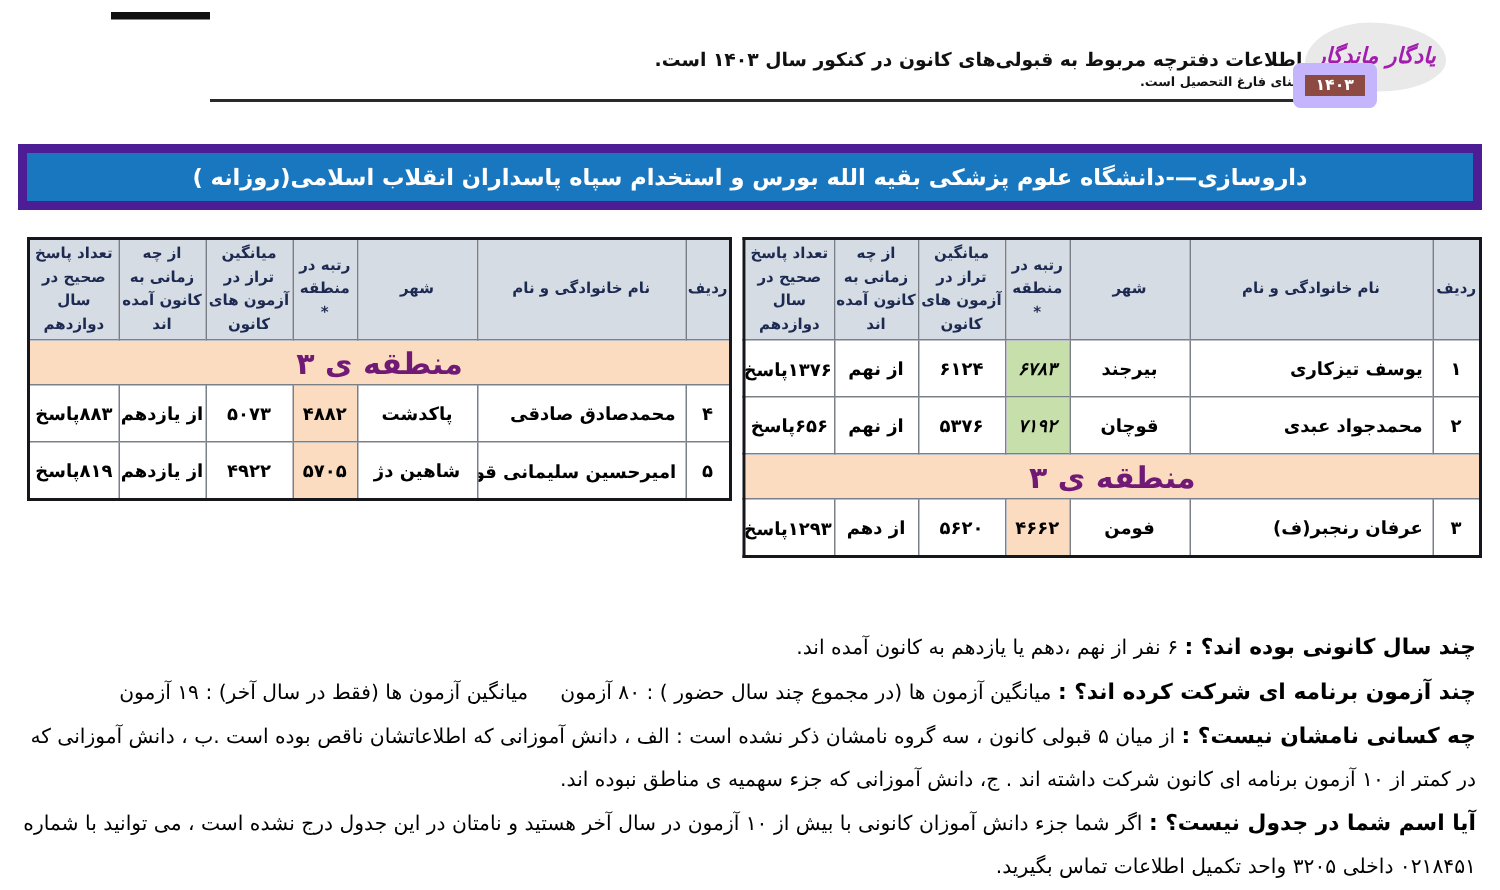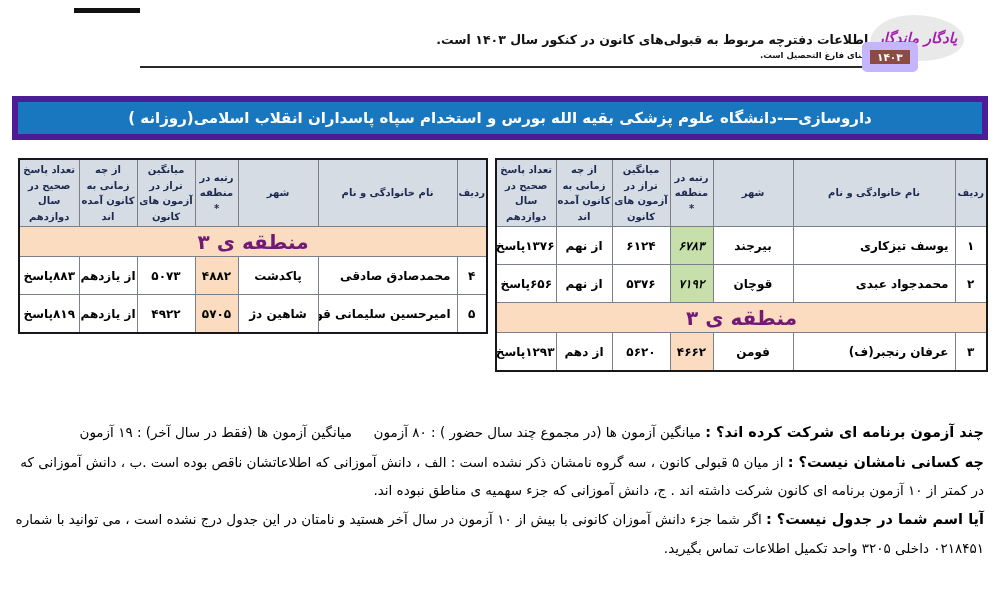--- a/index.html
+++ b/index.html
@@ -180,20 +180,24 @@
         <td>۴۹۲۲</td>
         <td>از یازدهم</td>
         <td>۸۱۹پاسخ</td>
       </tr>
     </tbody>
       </table>
   </div>
 
   <section class="footnotes" dir="rtl">
     <p>
+      <b class="fl">چند سال کانونی بوده اند؟ :</b>
+      <span>۶ نفر از نهم ،دهم یا یازدهم به کانون آمده اند.</span>
+    </p>
+    <p>
       <b class="fl">چند آزمون برنامه ای شرکت کرده اند؟ :</b>
       <span>میانگین آزمون ها (در مجموع چند سال حضور ) : ۸۰ آزمون&nbsp;&nbsp;&nbsp;&nbsp;&nbsp;میانگین آزمون ها (فقط در سال آخر) : ۱۹ آزمون</span>
     </p>
     <p>
       <b class="fl">چه کسانی نامشان نیست؟ :</b>
       <span>از میان ۵ قبولی کانون ، سه گروه نامشان ذکر نشده است : الف ، دانش آموزانی که اطلاعاتشان ناقص بوده است .ب ، دانش آموزانی که در کمتر از ۱۰ آزمون برنامه ای کانون شرکت داشته اند . ج، دانش آموزانی که جزء سهمیه ی مناطق نبوده اند.</span>
     </p>
     <p>
       <b class="fl">آیا اسم شما در جدول نیست؟ :</b>
       <span>اگر شما جزء دانش آموزان کانونی با بیش از ۱۰ آزمون در سال آخر هستید و نامتان در این جدول درج نشده است ، می توانید با شماره ۰۲۱۸۴۵۱ داخلی ۳۲۰۵ واحد تکمیل اطلاعات تماس بگیرید.</span>

